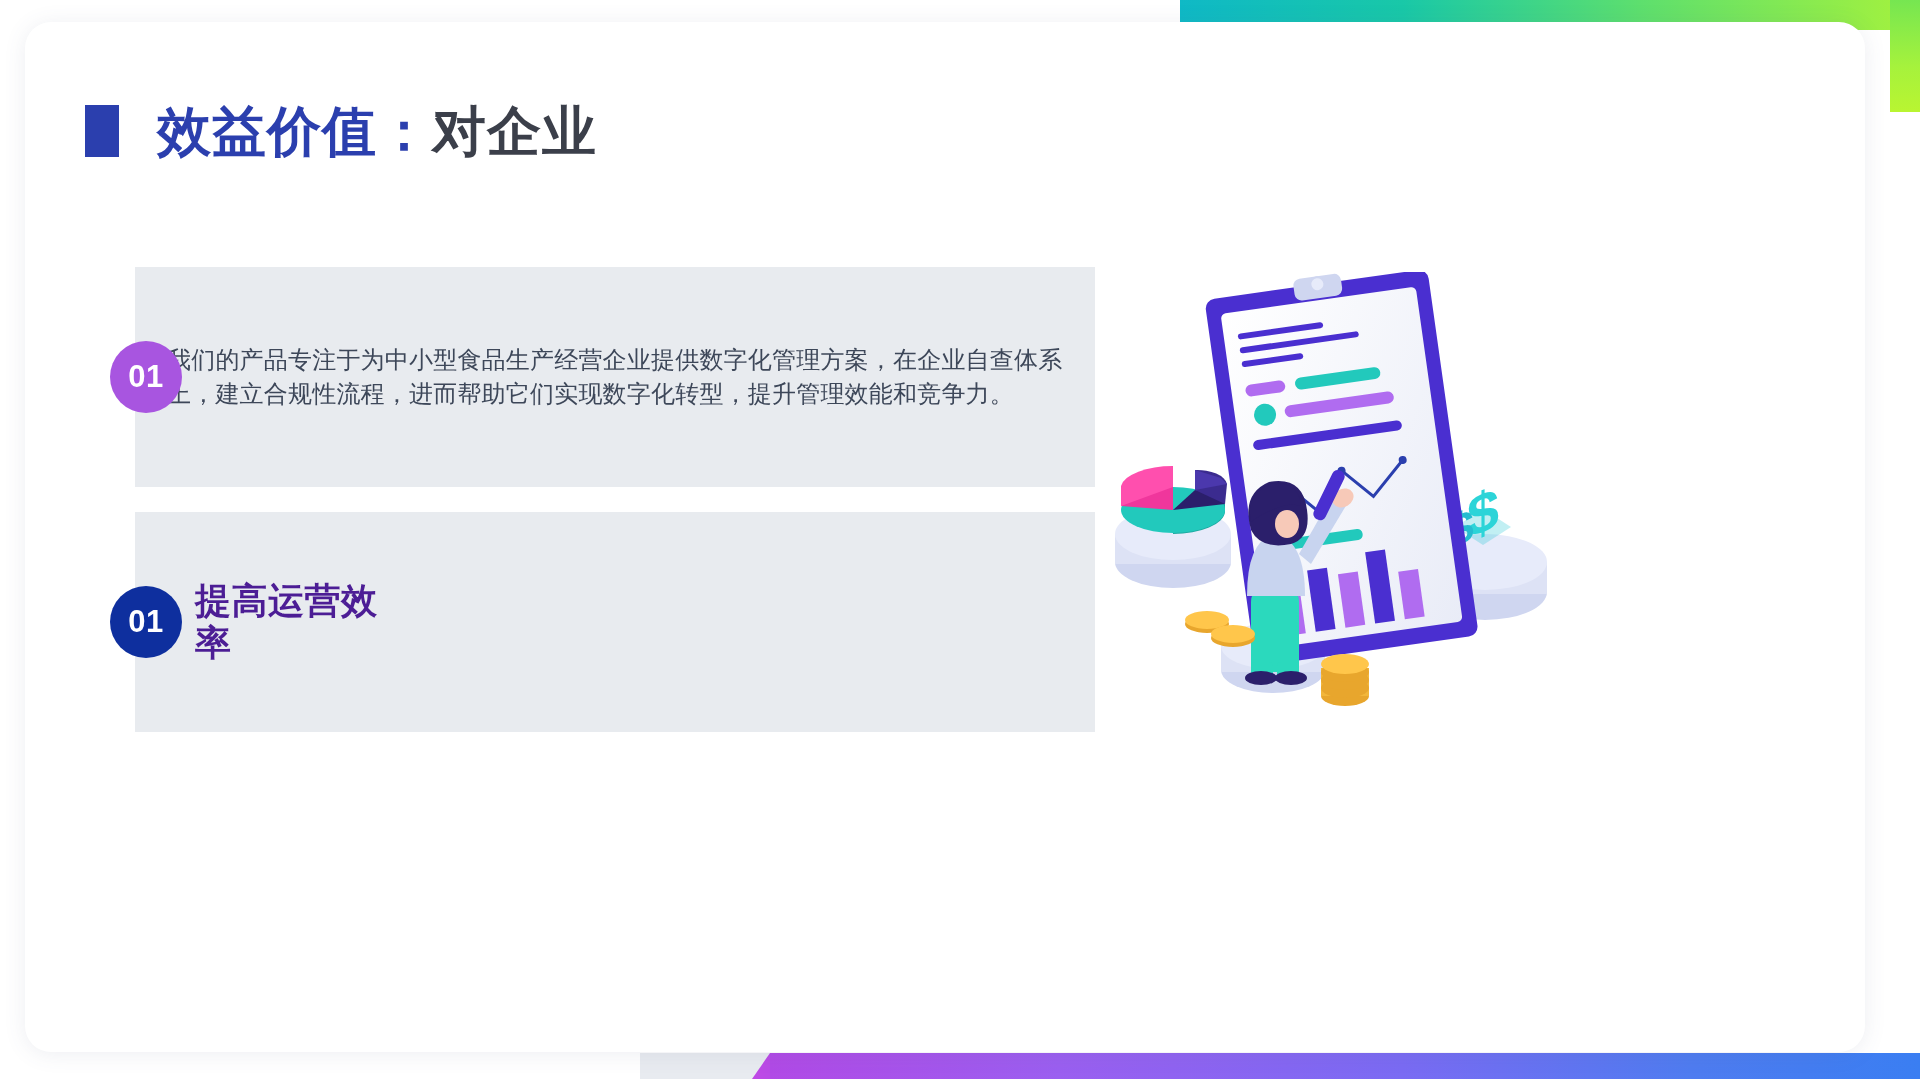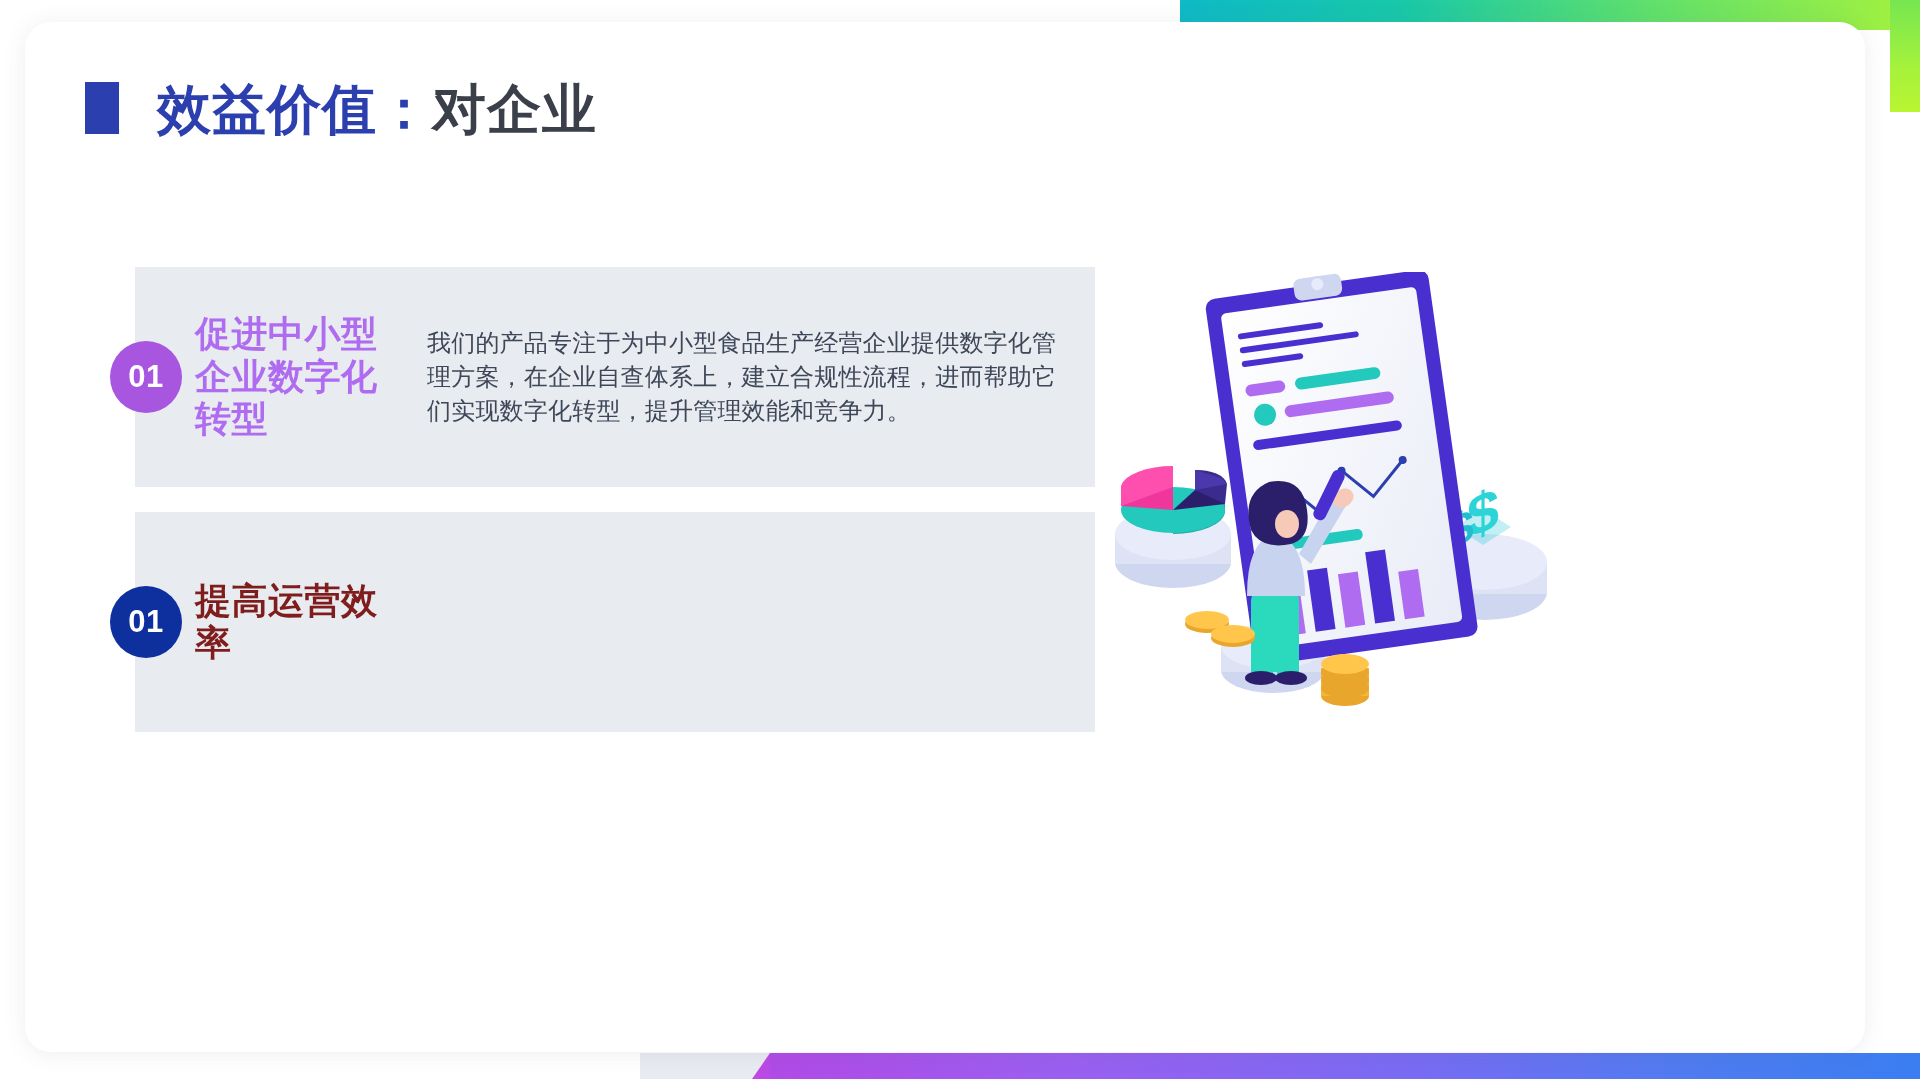--- a/index.html
+++ b/index.html
@@ -51,22 +51,22 @@
     left:25px; top:22px;
     width:1840px; height:1030px;
     background:#ffffff;
     border-radius:26px;
     box-shadow:0 2px 22px rgba(80,90,130,0.10);
   }
 
   
   .title-row {
     position:absolute;
-    left:60px; top:60px;
-    display:flex; 
+    left:60px; top:82px;
+    display:flex; align-items:center;
   }
   .title-bullet {
     width:34px; height:52px;
     background:#2b3fae;
     margin-right:38px;
     flex:none;
   }
   .title-text {
     font-size:54px;
     font-weight:bold;
@@ -109,21 +109,21 @@
   .card-title {
     width:200px;
     margin-left:60px;
     font-size:36px;
     font-weight:bold;
     line-height:1.18;
     letter-spacing:0.5px;
     flex:none;
   }
   .card-title.purple { color:#b06cf0; }
-  .card-title.navy   { color:#7f1d1d; }
+  .card-title.navy   { color:#4c1d95; }
 
   .card-body {
     margin-left:32px;
     margin-right:30px;
     font-size:24px;
     line-height:1.42;
     color:#3d4759;
     letter-spacing:0.2px;
   }
 
@@ -152,21 +152,20 @@
       <div class="title-bullet"></div>
       <div class="title-text">
         <span class="title-main">效益价值：</span><span class="title-sub">对企业</span>
       </div>
     </div>
 
     <div class="cards">
 
       <div class="card">
         <div class="badge purple">01</div>
-        <div class="card-title purple">促进中小型企业数字化转型</div>
         <div class="card-body">我们的产品专注于为中小型食品生产经营企业提供数字化管理方案，在企业自查体系上，建立合规性流程，进而帮助它们实现数字化转型，提升管理效能和竞争力。</div>
       </div>
 
       <div class="card">
         <div class="badge navy">01</div>
         <div class="card-title navy">提高运营效率</div>
       </div>
 
     </div>
 

